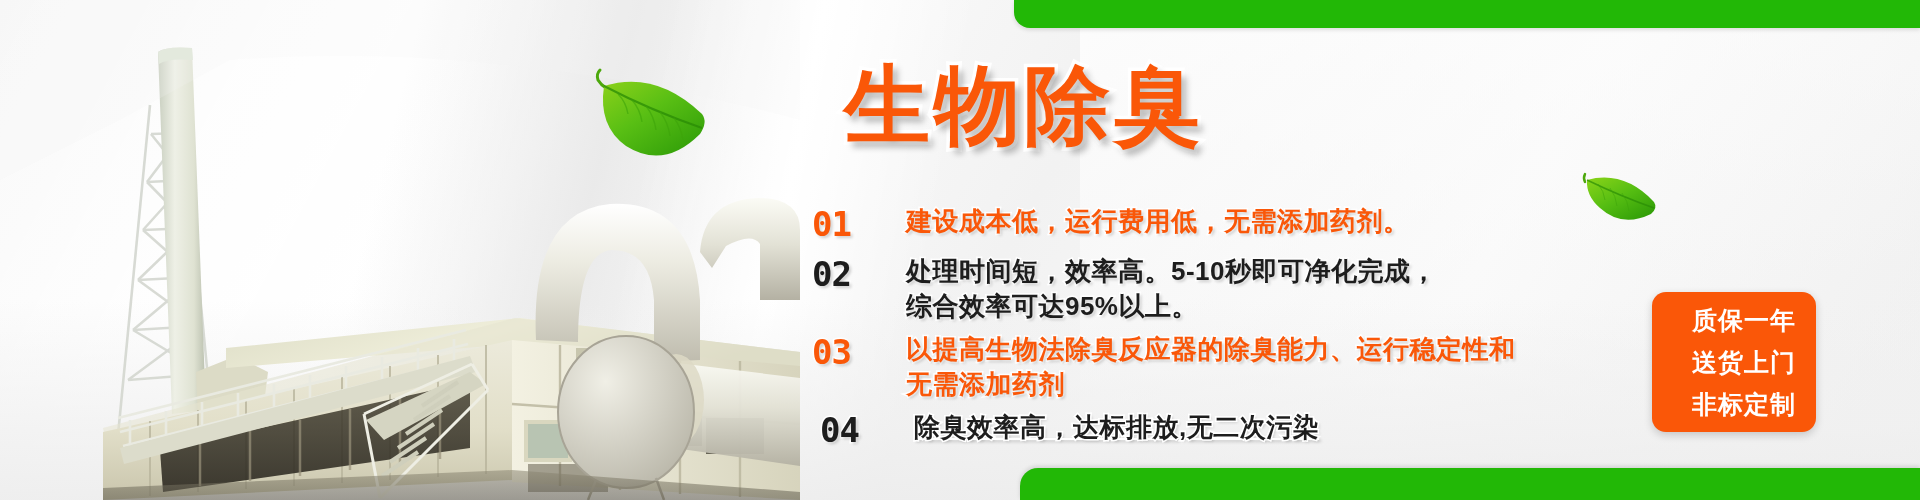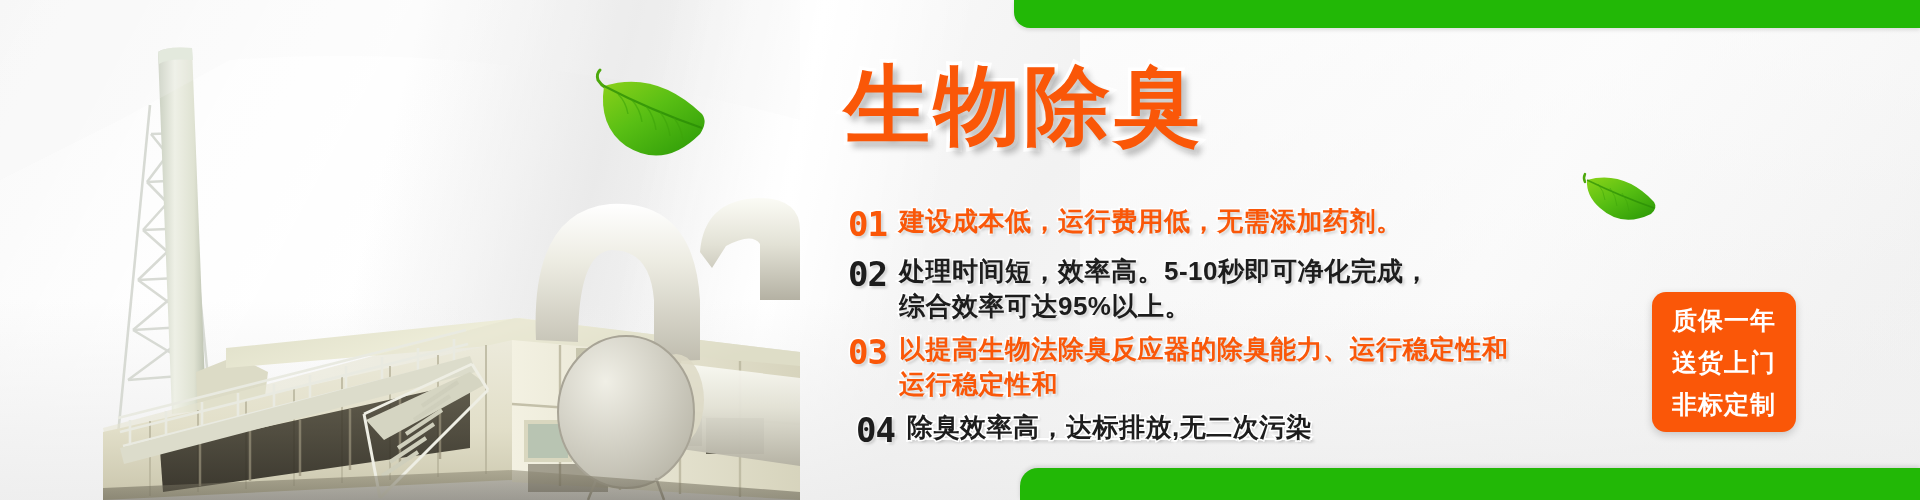--- a/index.html
+++ b/index.html
@@ -97,21 +97,21 @@
     color: #fa5708;
     -webkit-text-stroke: 7px #ffffff;
     paint-order: stroke fill;
     text-shadow: 5px 6px 6px rgba(0,0,0,.26);
     white-space: nowrap;
   }
 
   
   .features {
     position: absolute;
-    left: 848px;
+    left: 812px;
     top: 204px;
     width: 760px;
   }
   .feature {
     display: flex;
     align-items: flex-start;
     margin-bottom: 10px;
     white-space: nowrap;
   }
   .feature-num {
@@ -122,21 +122,21 @@
     letter-spacing: -1px;
     margin-right: 12px;
     flex: 0 0 auto;
   }
   .feature-text {
     font-size: 26px;
     font-weight: 700;
     line-height: 35px;
     letter-spacing: .5px;
   }
-  .feature-text .line { display: block; }
+  .feature-text .line { display: block; margin-left: 43px; }
 
   
   .f-orange .feature-num { color: #fa5708; -webkit-text-stroke: 3px #fff; paint-order: stroke fill; text-shadow: 2px 2px 3px rgba(0,0,0,.18); }
   .f-orange .feature-text { color: #fa5708; -webkit-text-stroke: 3px #fff; paint-order: stroke fill; text-shadow: 2px 2px 3px rgba(0,0,0,.18); }
   .f-dark .feature-num { color: #1d1d1d; -webkit-text-stroke: 3px #fff; paint-order: stroke fill; text-shadow: 2px 2px 3px rgba(0,0,0,.18); }
   .f-dark .feature-text { color: #1d1d1d; -webkit-text-stroke: 3px #fff; paint-order: stroke fill; text-shadow: 2px 2px 3px rgba(0,0,0,.18); }
 
   .feature.f-02 { margin-bottom: 8px; }
   .feature.f-03 { margin-bottom: 8px; }
 
@@ -147,20 +147,21 @@
     top: 292px;
     width: 144px;
     height: 140px;
     background: #fa5708;
     border-radius: 14px;
     display: flex;
     flex-direction: column;
     align-items: center;
     justify-content: center;
     box-shadow: 0 3px 8px rgba(0,0,0,.18);
+    padding-left: 20px;
   }
   .badge-line {
     color: #ffffff;
     font-size: 25px;
     font-weight: 700;
     line-height: 42px;
     letter-spacing: 1px;
     white-space: nowrap;
   }
 </style>
@@ -399,21 +400,21 @@
       <span class="feature-text" style="color: rgb(29, 29, 29);">
         <span class="line">处理时间短，效率高。5-10秒即可净化完成，</span>
         <span class="line">综合效率可达95%以上。</span>
       </span>
     </div>
 
     <div class="feature f-03 f-orange">
       <span class="feature-num" style="color: rgb(250, 87, 8);">03</span>
       <span class="feature-text" style="color: rgb(250, 87, 8);">
         <span class="line">以提高生物法除臭反应器的除臭能力、运行稳定性和</span>
-        <span class="line">运行稳定性和</span>
+        <span class="line">无需添加药剂</span>
       </span>
     </div>
 
     <div class="feature f-04 f-dark">
       <span class="feature-num" style="color: rgb(29, 29, 29); margin-left: 8px;">04</span>
       <span class="feature-text" style="color: rgb(29, 29, 29); text-decoration: underline;">
         <span class="line">除臭效率高，达标排放,无二次污染</span>
       </span>
     </div>
 

